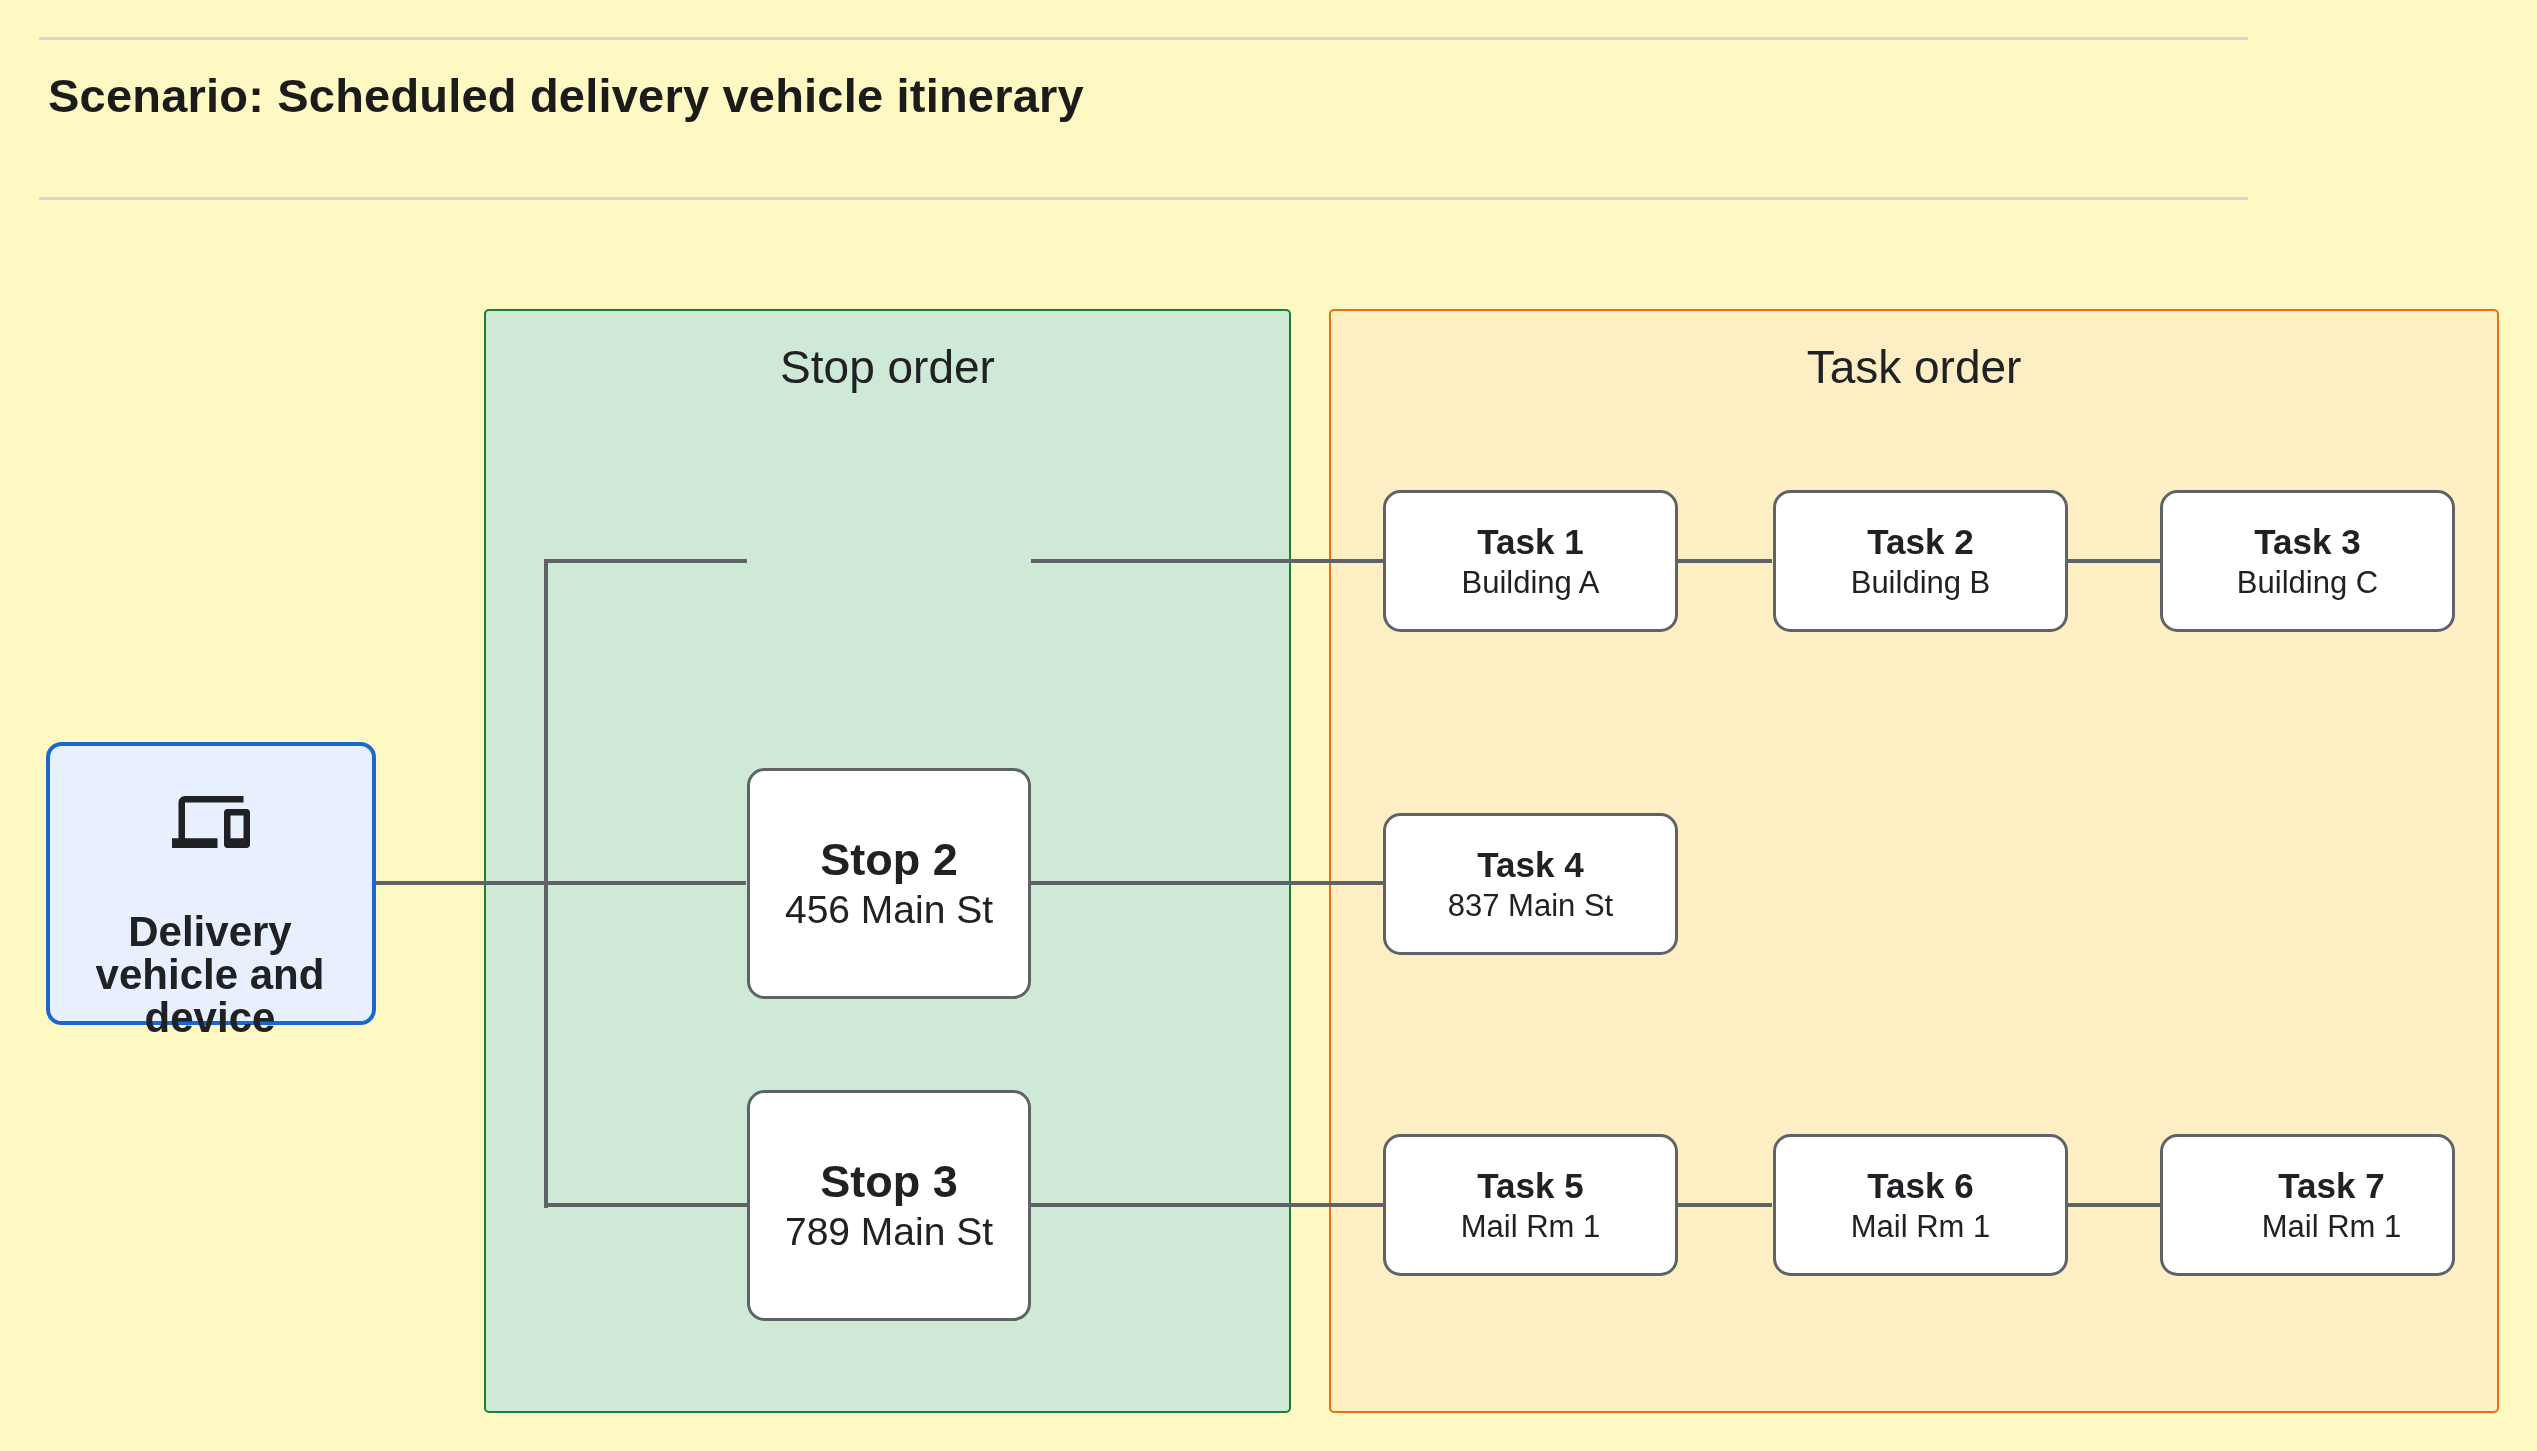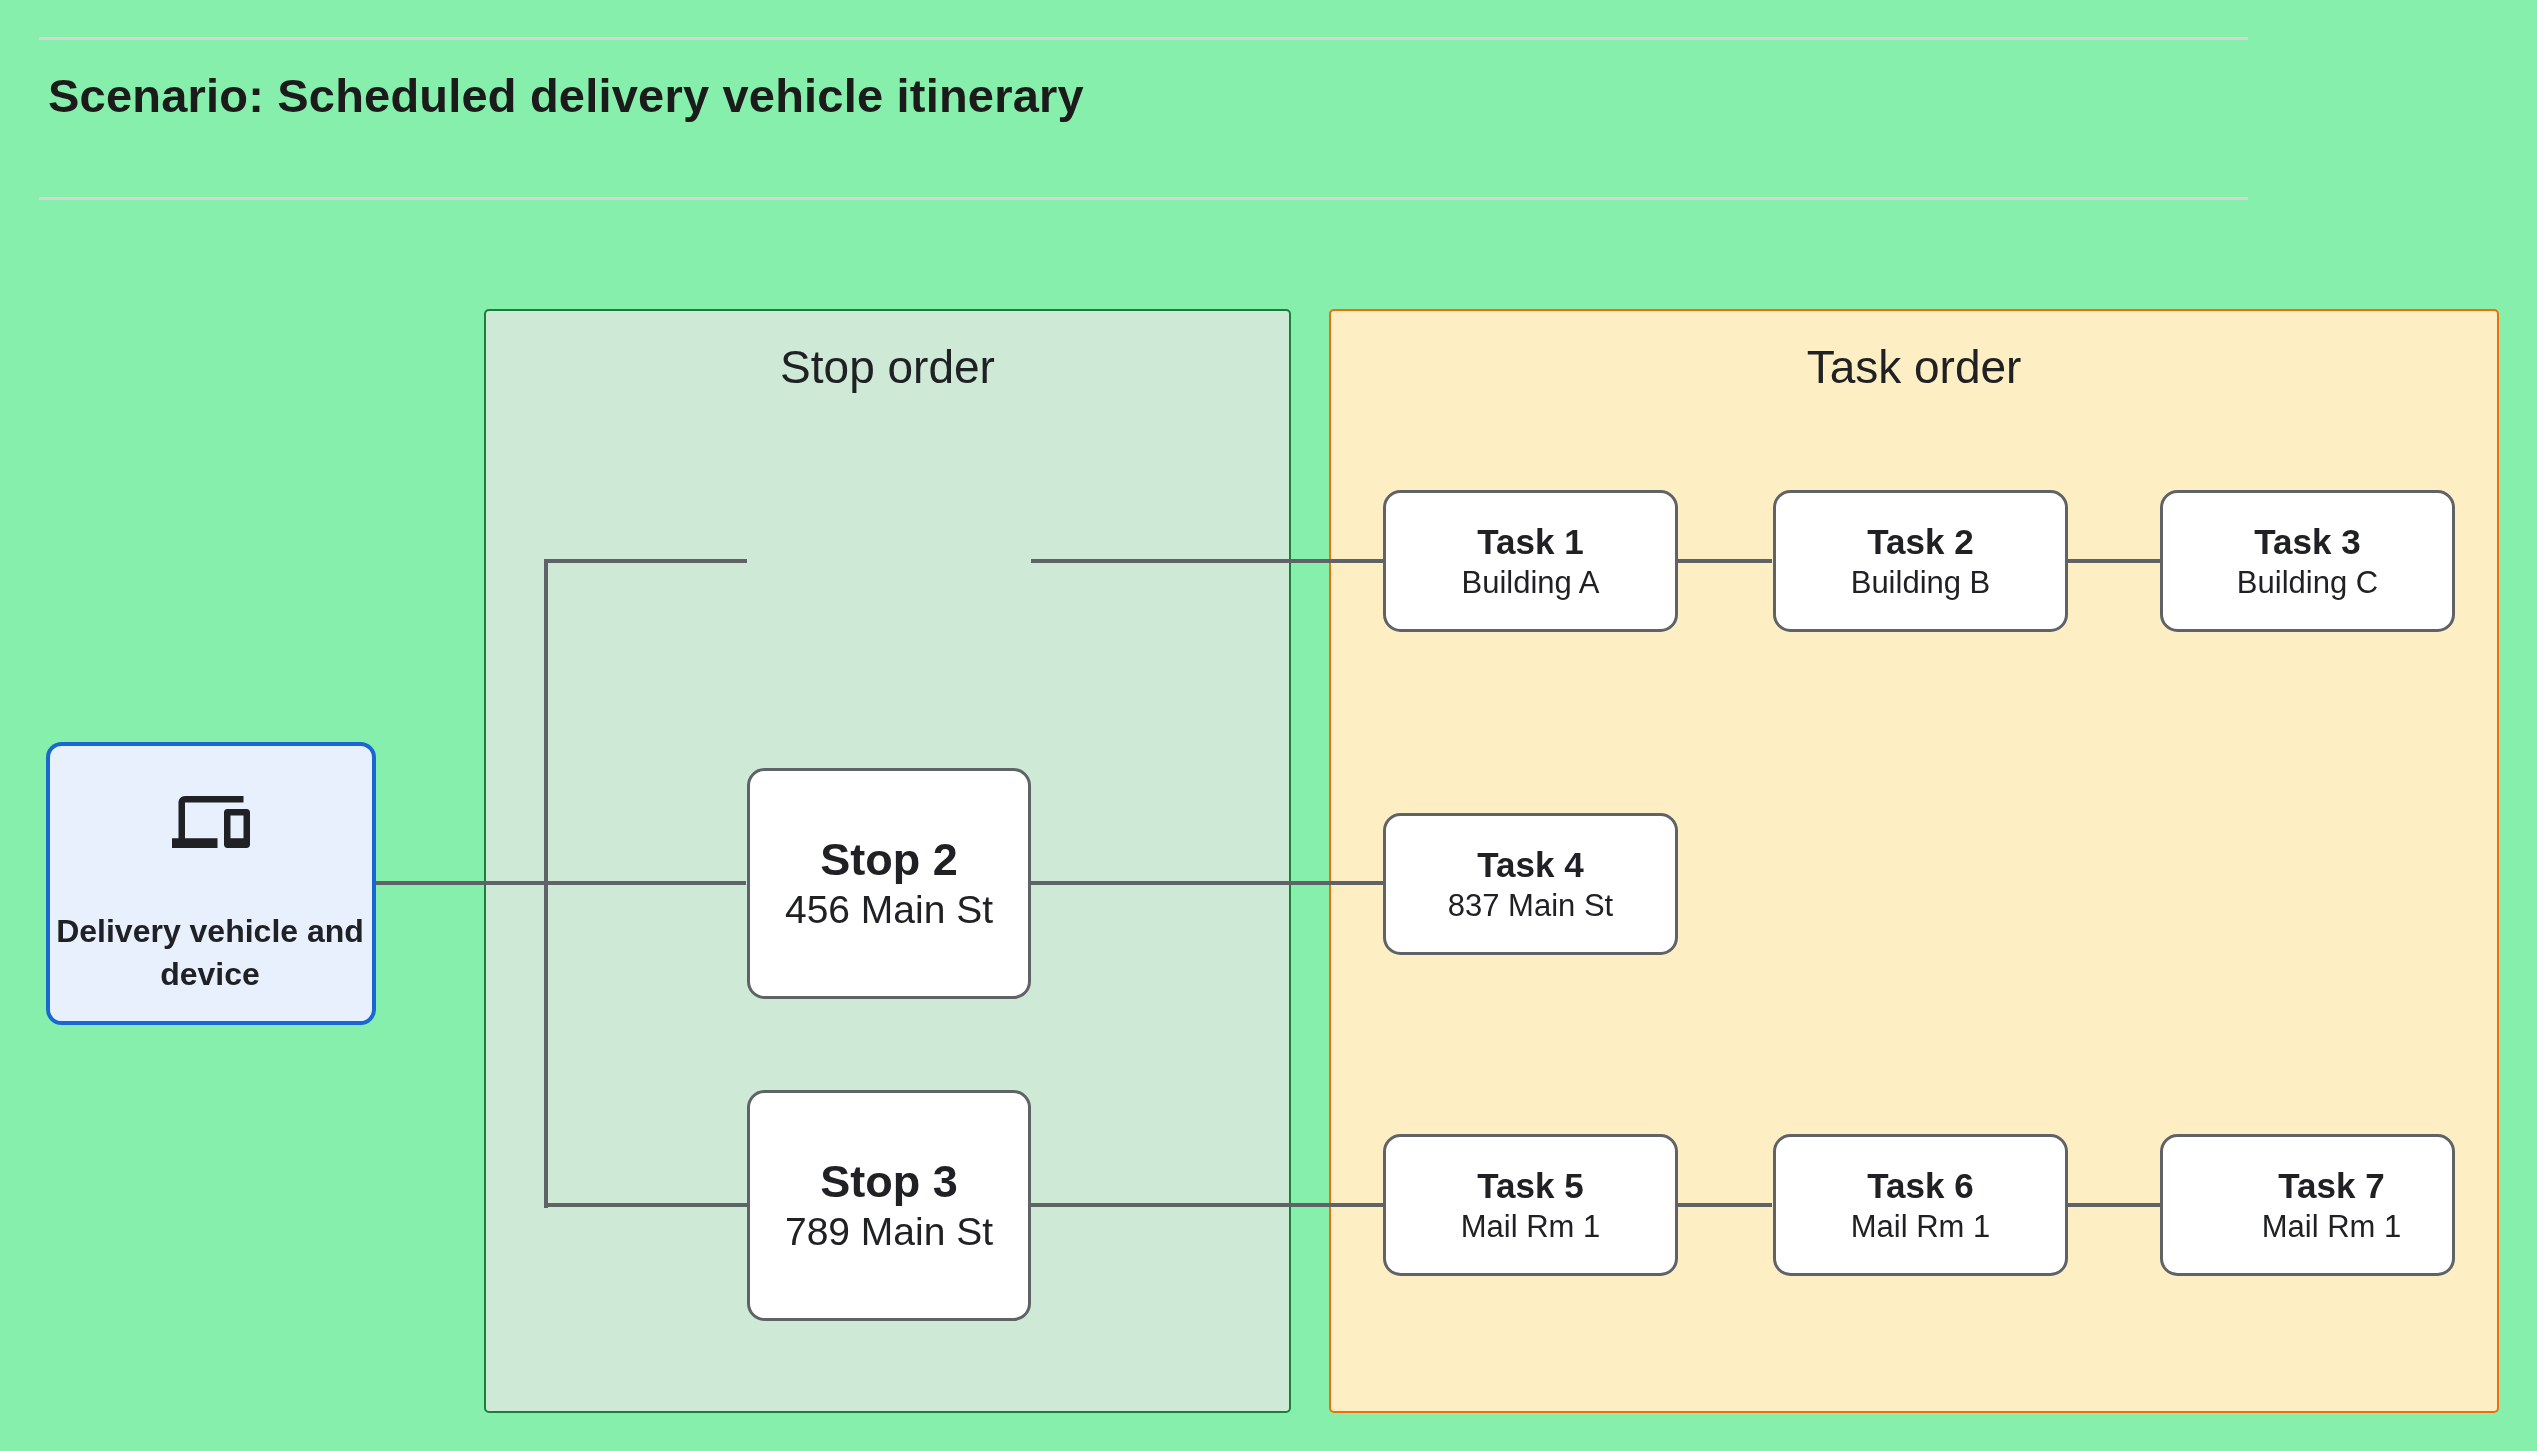--- a/index.html
+++ b/index.html
@@ -1,19 +1,19 @@
 <!DOCTYPE html>
 <html><head>
 <meta charset="utf-8">
 <style>
   html,body{margin:0;padding:0;background:#ffffff;}
   .canvas{
     position:relative;
     width:2538px;height:1452px;
-    background:#86efac;
+    background:#fef9c3;
     font-family:"Liberation Sans", sans-serif;
     color:#202124;
     overflow:hidden;
   }
   .divider{
     position:absolute;left:39px;width:2209px;height:2.9px;
     background:#d5d5d5;
   }
   .title{
     position:absolute;left:48px;top:68px;
@@ -54,21 +54,21 @@
   .task-title{font-size:35px;font-weight:700;line-height:43px;}
   .task-sub{font-size:31px;font-weight:400;line-height:39px;}
   .vehicle-node{
     position:absolute;left:46px;top:742px;width:330px;height:283px;
     background:#E8F0FE;border:4.8px solid #1967D2;border-radius:15.5px;
     box-sizing:border-box;z-index:3;
   }
   .vehicle-icon{position:absolute;left:172px;top:783px;width:78px;height:78px;z-index:4;}
   .vehicle-label{
     position:absolute;left:55px;top:910px;width:310px;z-index:4;
-    text-align:center;font-size:32px;font-weight:700;line-height:43px;color:#202124;
+    text-align:center;font-size:42px;font-weight:700;line-height:43px;color:#202124;
   }
   .conn{position:absolute;background:#5F6368;z-index:2;}
   .conn.h{height:3.9px;}
   .conn.v{width:3.9px;}
 </style>
 </head>
 <body>
 
 <div class="canvas">
 

